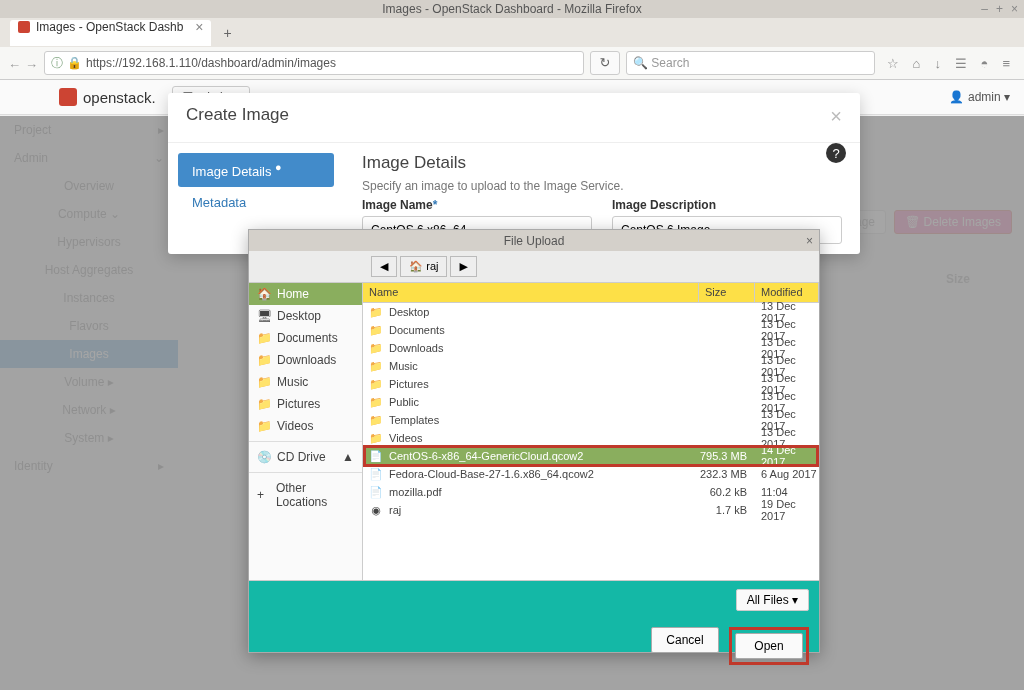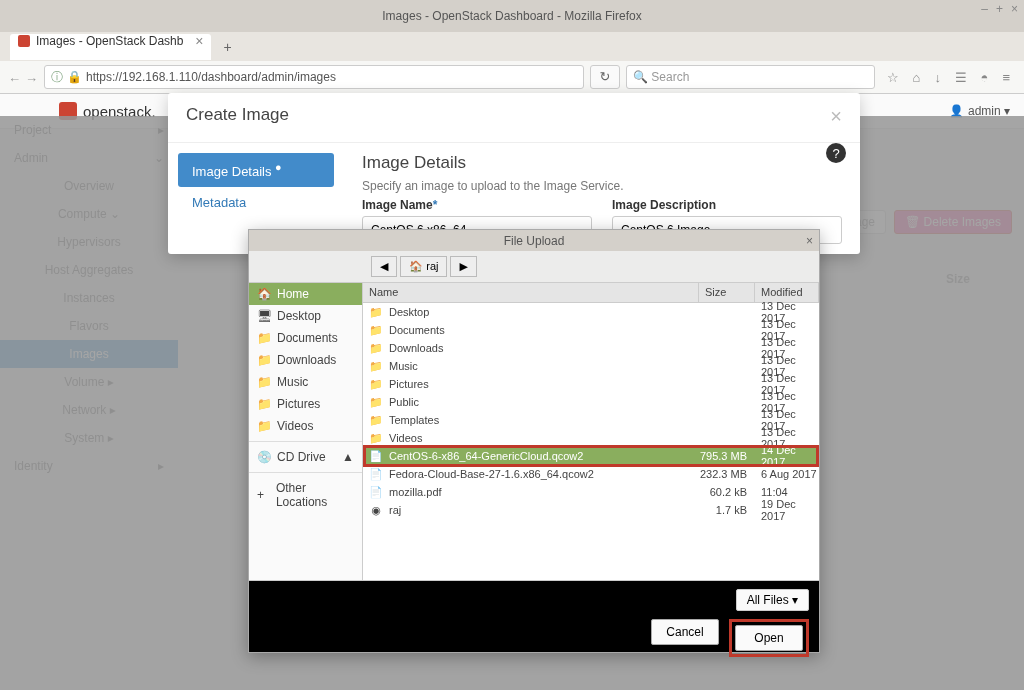--- a/index.html
+++ b/index.html
@@ -1,19 +1,19 @@
 <!DOCTYPE html>
 <html><head>
 <meta charset="utf-8">
 <style>
 * { box-sizing: border-box; margin: 0; padding: 0; font-family: -apple-system, BlinkMacSystemFont, "Segoe UI", Arial, sans-serif; }
 body { background: #f0f0f0; width: 1024px; height: 690px; overflow: hidden; position: relative; font-size: 13px; }
 
 
-.window-titlebar { height: 32px; background: #d4d0ca; display: flex; align-items: center; justify-content: center; color: #555; font-size: 12px; position: relative; }
+.window-titlebar { height: 18px; background: #d4d0ca; display: flex; align-items: center; justify-content: center; color: #555; font-size: 12px; position: relative; }
 .window-controls { position: absolute; right: 6px; top: 2px; display: flex; gap: 8px; color: #888; }
 
 
 .tab-bar { height: 29px; background: #e8e5e0; display: flex; align-items: center; padding-left: 10px; }
 .browser-tab { background: #fff; height: 26px; display: flex; align-items: center; padding: 0 28px 12px 8px; gap: 6px; border-radius: 3px 3px 0 0; font-size: 12px; color: #333; position: relative; }
 .tab-icon { width: 12px; height: 12px; background: #c43; border-radius: 2px; }
 .tab-close { position: absolute; right: 8px; color: #888; font-size: 14px; }
 .new-tab { color: #666; padding: 0 12px; font-size: 14px; }
 
 
@@ -70,32 +70,32 @@
 
 .modal2 { position: absolute; top: 229px; left: 248px; width: 572px; height: 424px; background: #f2f1f0; border: 1px solid #aaa; box-shadow: 0 4px 16px rgba(0,0,0,0.3); display: flex; flex-direction: column; }
 .modal2 .dhead { height: 21px; background: #d4d0ca; display: flex; align-items: center; justify-content: center; font-size: 12px; color: #555; position: relative; }
 .modal2 .dhead .close { position: absolute; right: 6px; color: #666; }
 .modal2 .toolbar { height: 32px; background: #ececeb; display: flex; align-items: center; padding: 0 6px; gap: 3px; border-bottom: 1px solid #ccc; }
 .modal2 .sidepanel { width: 114px; background: #fafafa; border-right: 1px solid #ccc; font-size: 12px; }
 .modal2 .sidepanel .pl { padding: 4px 8px; display: flex; align-items: center; gap: 6px; color: #444; }
 .modal2 .sidepanel .pl.active { background: #8aae5e; color: #fff; }
 .modal2 .sidepanel .pl .ic { width: 14px; }
 .modal2 .filelist { flex: 1; background: #fff; display: flex; flex-direction: column; }
-.modal2 .lhead { display: flex; background: #e5e5e5; border-bottom: 1px solid #ccc; height: 20px; font-size: 11px; color: #444; }
+.modal2 .lhead { display: flex; background: #fde047; border-bottom: 1px solid #ccc; height: 20px; font-size: 11px; color: #444; }
 .modal2 .lhead > div { border-right: 1px solid #ccc; padding: 3px 6px; }
 .modal2 .fbody { position: relative; }
 .modal2 .frow { display: flex; height: 18px; font-size: 11px; color: #444; align-items: center; }
 .modal2 .frow.sel { background: #8aae5e; color: #fff; position: relative; }
 .modal2 .sel-outline { position: absolute; border: 3px solid #c0392b; left: 0; right: 0; top: 178px; height: 22px; pointer-events: none; }
 .modal2 .frow .col1 { width: 336px; padding-left: 6px; display: flex; align-items: center; gap: 6px; }
 .modal2 .frow .col2 { width: 56px; text-align: right; padding-right: 8px; }
 .modal2 .frow .col3 { flex: 1; padding-left: 6px; }
 .modal2 .frow .fic { width: 14px; text-align: center; }
 .modal2 .body-split { flex: 1; display: flex; }
-.modal2 .footer { height: 72px; border-top: 1px solid #ccc; background: #000000; display: flex; flex-direction: column; align-items: flex-end; padding: 8px 10px; gap: 8px; }
+.modal2 .footer { height: 72px; border-top: 1px solid #ccc; background: #14b8a6; display: flex; flex-direction: column; align-items: flex-end; padding: 8px 10px; gap: 16px; }
 .modal2 .footer .filter { border: 1px solid #ccc; padding: 3px 10px; background: #fafafa; font-size: 12px; border-radius: 2px; }
 .modal2 .footer .btns { display: flex; gap: 10px; }
 .modal2 .footer .btn { width: 68px; height: 26px; border: 1px solid #aaa; background: #fafafa; font-size: 12px; border-radius: 2px; }
 .modal2 .footer .open-wrap { border: 3px solid #c0392b; padding: 3px; }
 
 .path-btn { border: 1px solid #bbb; background: #eee; padding: 3px 8px; font-size: 11px; }
 
 .size-col-header { position: absolute; top: 272px; right: 54px; color: #888; font-size: 12px; font-weight: 600; }
 </style>
 </head>

